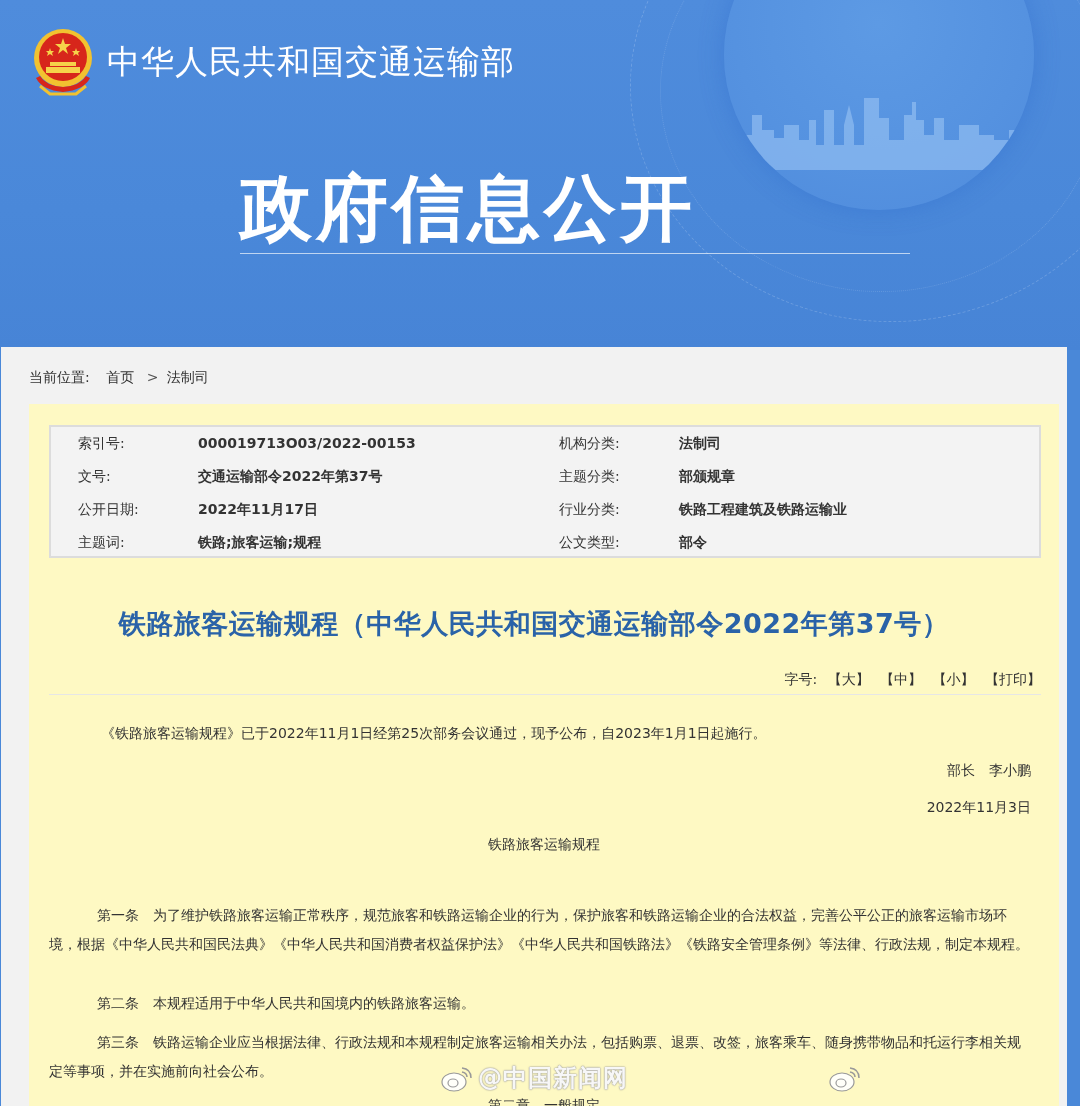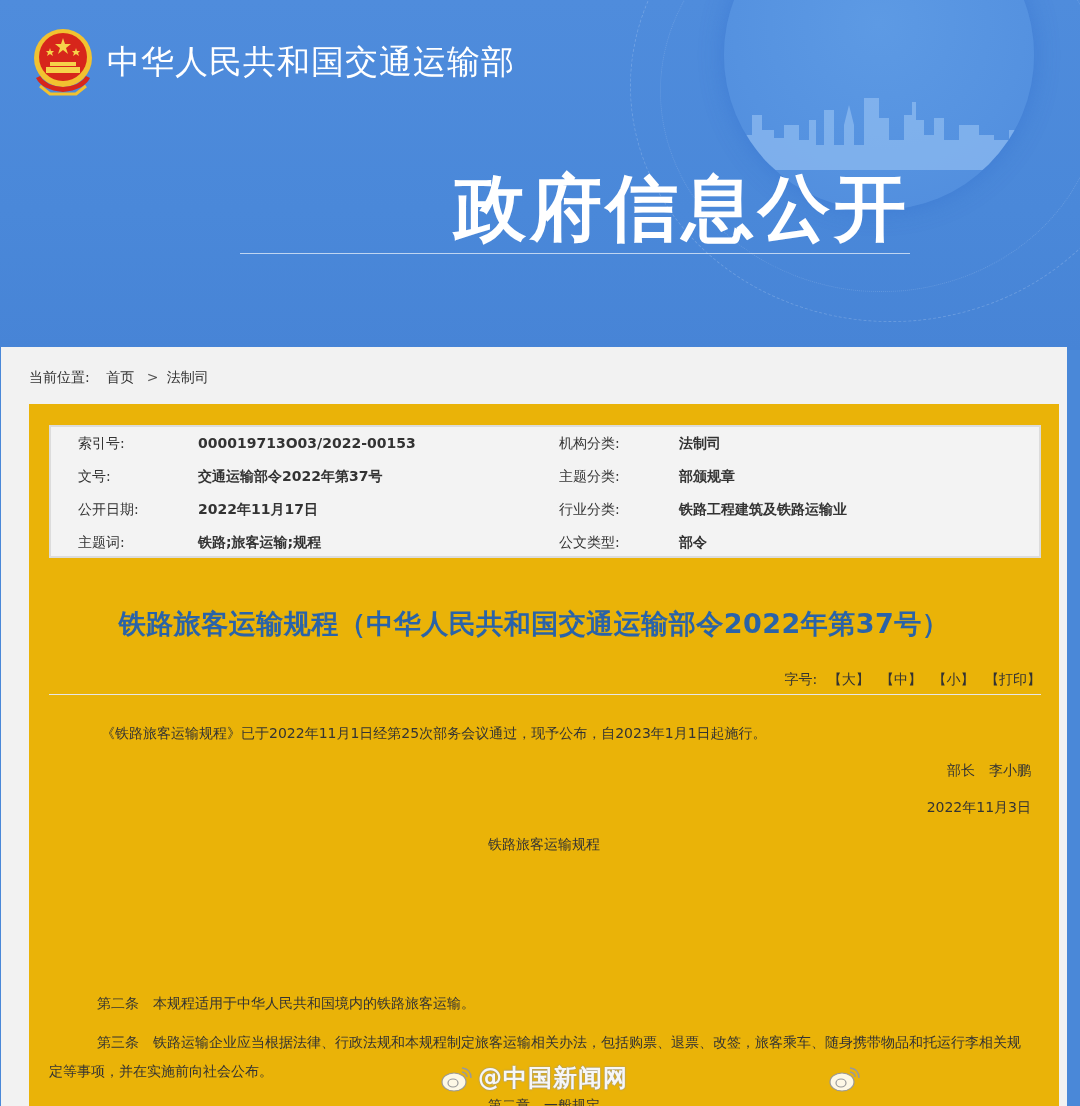--- a/index.html
+++ b/index.html
@@ -28,38 +28,38 @@
   }
   .skyline { position:absolute; left:0; bottom:40px; width:310px; height:80px; }
   .emblem {
     position:absolute; left:30px; top:28px; width:66px; height:68px;
   }
   .ministry-name {
     position:absolute; left:107px; top:40px; color:#fff;
     font-size:33px; letter-spacing:1px; line-height:44px;
   }
   .banner-title {
-    position:absolute; left:240px; top:163px; width:670px; text-align:right;
+    position:absolute; left:240px; top:163px; width:670px; text-align:left;
     color:#fff; font-size:72px; font-weight:bold; letter-spacing:4px; line-height:90px;
   }
   .banner-line {
     position:absolute; left:240px; top:253px; width:670px; height:1px; background:rgba(255,255,255,0.65);
   }
   
   .content {
     position:absolute; left:1px; top:347px; width:1066px; height:759px;
     background:#f2f2f2;
   }
   .breadcrumb {
     position:absolute; left:28px; top:20px; font-size:14px; color:#333; line-height:20px;
   }
   .breadcrumb span { margin-right:4px; }
   .breadcrumb .sep { margin:0 4px; color:#555; }
   .article {
-    position:absolute; left:28px; top:57px; width:1030px; height:702px; background:#eab308;
+    position:absolute; left:28px; top:57px; width:1030px; height:702px; background:#fef9c3;
   }
   .meta {
     position:absolute; left:20px; top:21px; width:992px; height:133px;
     background:#f3f3f3; border:2px solid #dcdcdc; box-sizing:border-box;
   }
   .meta-row { position:absolute; height:33px; line-height:33px; font-size:14px; color:#333; }
   .meta-label { position:absolute; left:0; width:120px; }
   .meta-value { position:absolute; left:120px; white-space:nowrap;font-weight:bold; }
   .col-left { left:27px; }
   .col-right { left:508px; }
@@ -170,20 +170,21 @@
       <span class="btn">【小】</span>
       <span class="btn">【打印】</span>
     </div>
     <div class="divider"></div>
 
     <div class="para p-intro">《铁路旅客运输规程》已于2022年11月1日经第25次部务会议通过，现予公布，自2023年1月1日起施行。</div>
     <div class="para p-right" style="top:349px">部长　李小鹏</div>
     <div class="para p-right" style="top:386px">2022年11月3日</div>
     <div class="para p-center" style="top:423px">铁路旅客运输规程</div>
 
+    <div class="para p-body" style="top:497px">第一条　为了维护铁路旅客运输正常秩序，规范旅客和铁路运输企业的行为，保护旅客和铁路运输企业的合法权益，完善公平公正的旅客运输市场环境，根据《中华人民共和国民法典》《中华人民共和国消费者权益保护法》《中华人民共和国铁路法》《铁路安全管理条例》等法律、行政法规，制定本规程。</div>
     <div class="para p-body" style="top:624px">第三条　铁路运输企业应当根据法律、行政法规和本规程制定旅客运输相关办法，包括购票、退票、改签，旅客乘车、随身携带物品和托运行李相关规定等事项，并在实施前向社会公布。</div>
     <div class="para p-body" style="top:585px">第二条　本规程适用于中华人民共和国境内的铁路旅客运输。</div>
     <div class="para p-center" style="top:684px;line-height:34px">第二章　一般规定</div>
   </div>
 </div>
 
 <div class="watermark" style="left:440px;top:1063px">
   <svg class="wm-icon" width="34" height="28" viewBox="0 0 34 28">
     <ellipse cx="14" cy="17" rx="12" ry="9" fill="rgba(255,255,255,0.9)" stroke="#999" stroke-width="1.2"></ellipse>
     <ellipse cx="13" cy="18" rx="5" ry="4" fill="none" stroke="#999" stroke-width="1.2"></ellipse>

